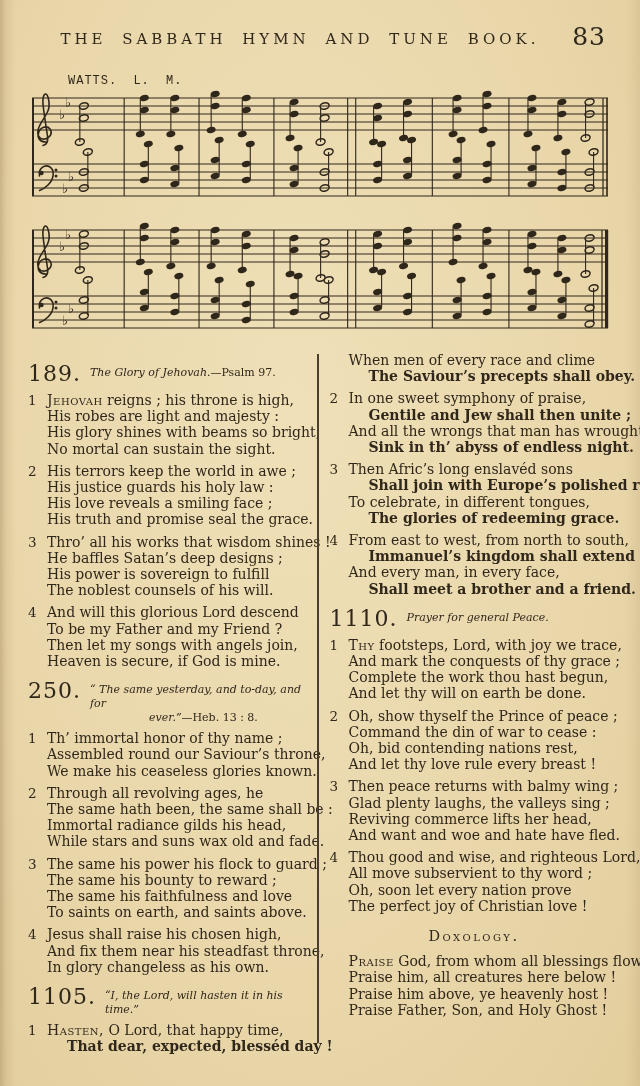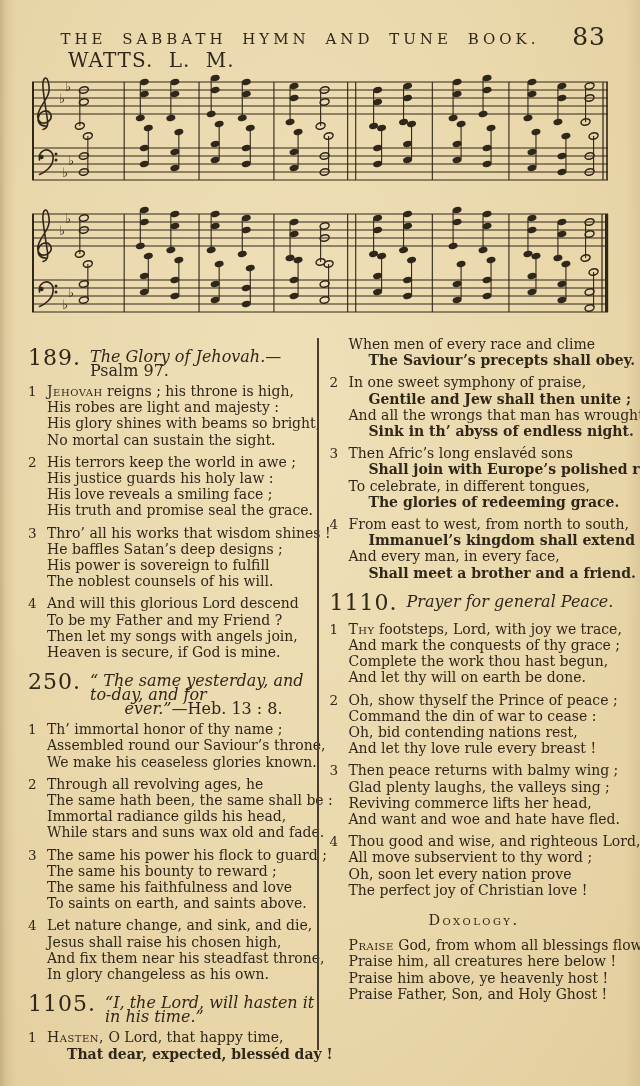--- a/index.html
+++ b/index.html
@@ -10,37 +10,37 @@
   }
   .page{
     position:relative;width:640px;height:1086px;
     background:
       linear-gradient(90deg, rgba(120,90,50,.28) 0px, rgba(120,90,50,.10) 6px, rgba(120,90,50,0) 16px),
       linear-gradient(270deg, rgba(120,90,50,.10) 0px, rgba(120,90,50,0) 14px),
       radial-gradient(ellipse at 46% 38%, #efe0b8 0%, #ead8ac 55%, #e2cd9c 100%);
     color:var(--ink,#30271b);
   }
   
-  .running-head{position:relative;height:36px;text-decoration:underline;}
+  .running-head{position:relative;height:36px;padding-top:26px;text-decoration:underline;}
   .rh-title{position:absolute;left:0;right:40px;top:30px;text-align:center;
     font-size:15px;letter-spacing:4px;word-spacing:7px;}
   .rh-num{position:absolute;right:34px;top:22px;font-size:25px;letter-spacing:1px;}
   
-  .tune-label{margin:12px 0 2px 68px;font-size:20px;letter-spacing:1px;word-spacing:8px;}
+  .tune-label{margin:12px 0 2px 68px;font-size:12px;letter-spacing:1px;word-spacing:8px;font-family:Liberation Mono, monospace;}
   
   .music-wrap{margin:2px 0 0 22px;}
   
   .text-area{display:flex;margin:4px 22px 0 28px;align-items:stretch;}
   .col{width:289px;}
   .col-rule{width:1.5px;background:var(--rule,#4a3e2c);margin:2px 8px 18px 0;flex:none;}
   .col.right{padding-left:3px;}
 
   .hhead{display:flex;align-items:flex-start;margin:9px 0 5px 0;}
   .hnum{font-size:22px;line-height:26px;letter-spacing:1px;margin-right:9px;flex:none;}
-  .htitle{font-size:16px;line-height:14px;padding-top:5px;}
+  .htitle{font-size:11px;line-height:14px;padding-top:5px;}
   .htitle .it{font-style:italic;}
   .htitle .rom{font-style:normal;}
   .tcenter{text-align:center;}
   .verse{display:flex;margin:0 0 6px 0;}
   .vnum{width:19px;flex:none;font-size:13.5px;line-height:16.2px;}
   .vlines{flex:1;}
   .vline{font-size:14px;line-height:16.2px;white-space:nowrap;}
   .vline.ind{padding-left:20px;font-weight:bold;}
   .lead{font-variant:small-caps;letter-spacing:.5px;}
   .chead{text-align:center;font-variant:small-caps;letter-spacing:2.5px;
@@ -417,21 +417,20 @@
           <div class="vlines">
             <div class="vline">The same his power his flock to guard ;</div>
             <div class="vline">The same his bounty to reward ;</div>
             <div class="vline">The same his faithfulness and love</div>
             <div class="vline">To saints on earth, and saints above.</div>
           </div>
         </div>
         <div class="verse">
           <span class="vnum">4</span>
           <div class="vlines">
-            <div class="vline">Let nature change, and sink, and die,</div>
             <div class="vline">Jesus shall raise his chosen high,</div>
             <div class="vline">And fix them near his steadfast throne,</div>
             <div class="vline">In glory changeless as his own.</div>
           </div>
         </div>
         <div class="hhead">
           <span class="hnum">1105.</span>
           <div class="htitle">
             <div class="tline"><span class="it">“I, the Lord, will hasten it in his time.”</span></div>
           </div>

